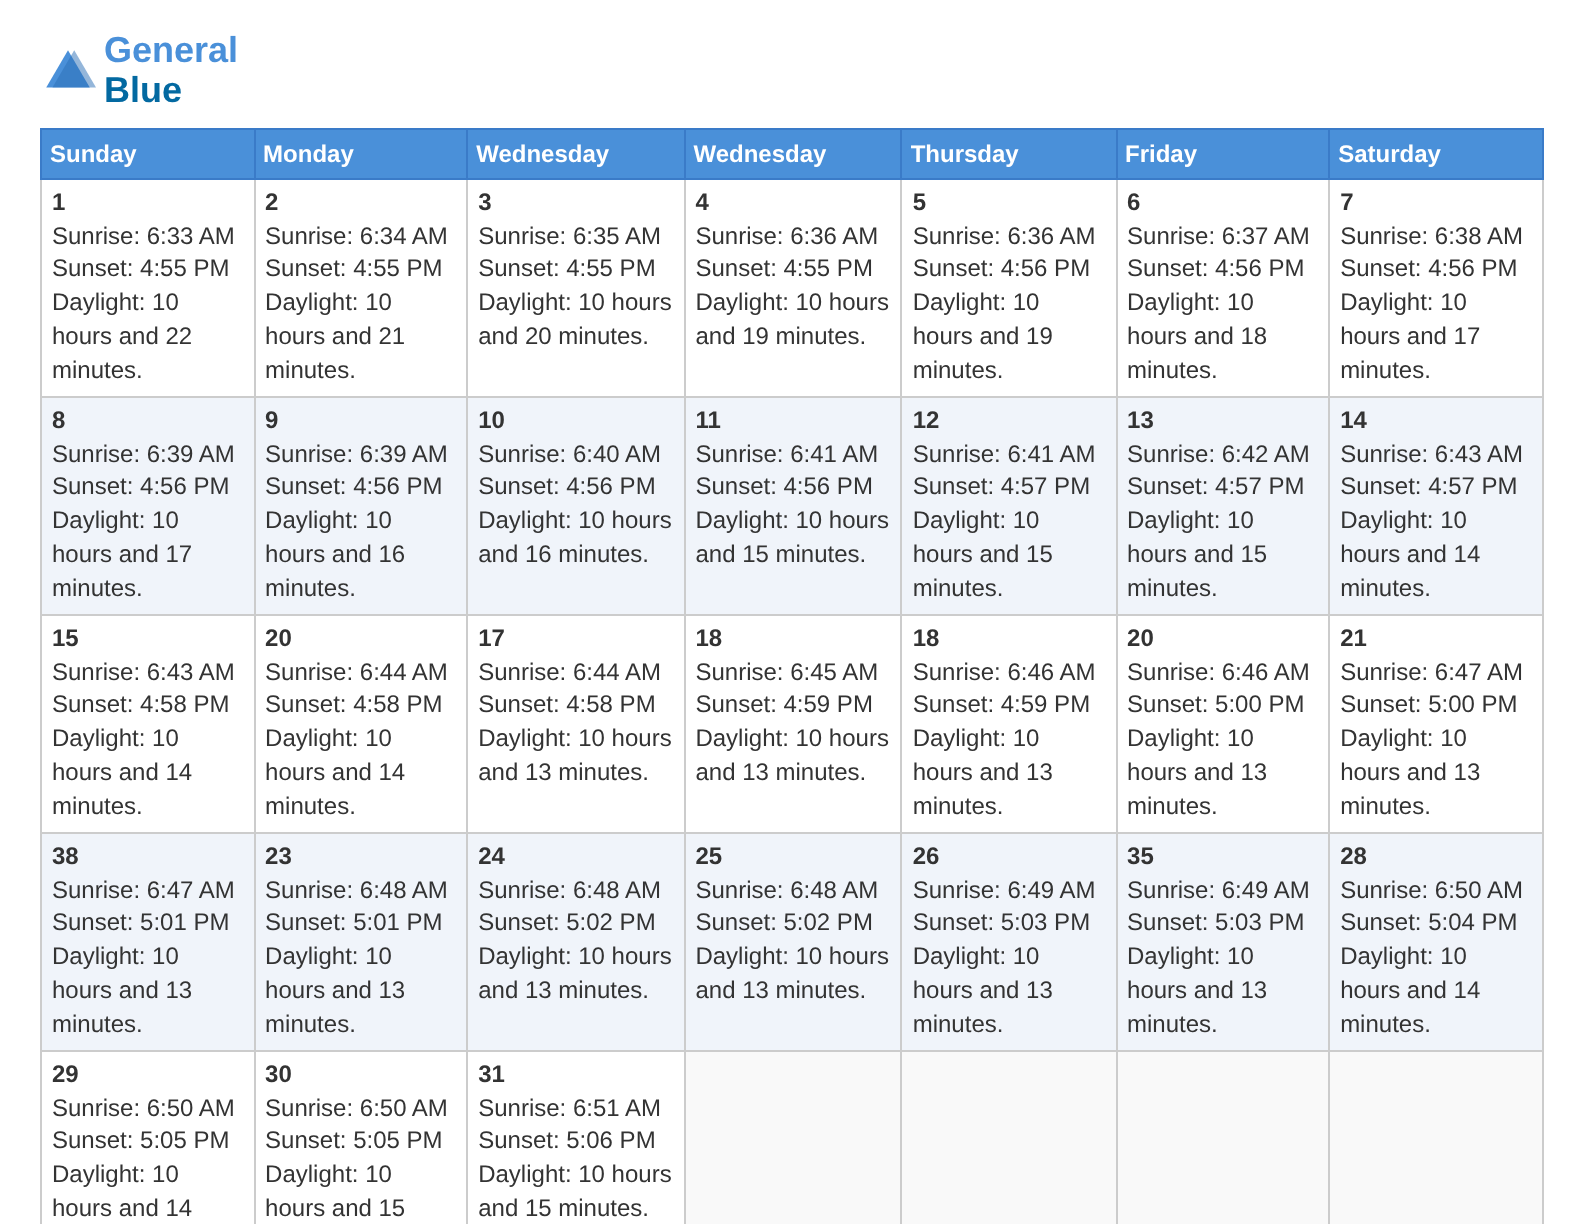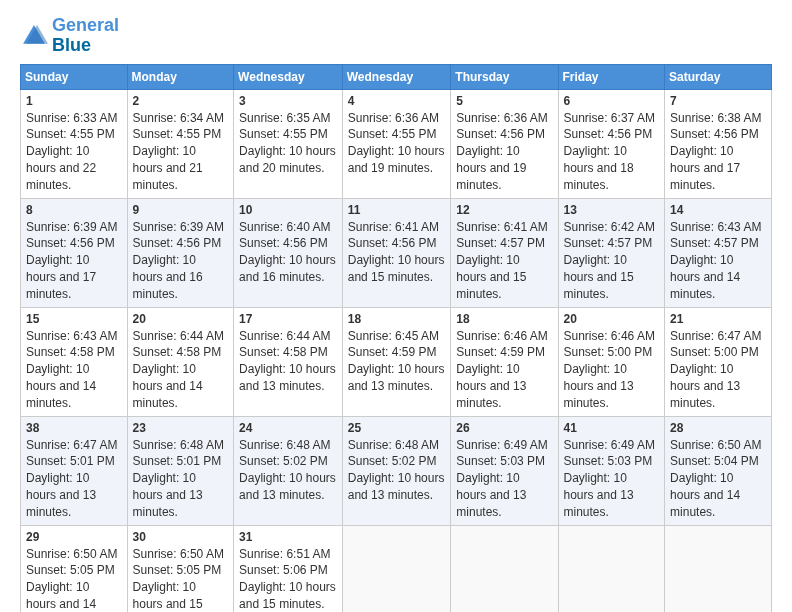--- a/index.html
+++ b/index.html
@@ -232,21 +232,21 @@
         </td>
           <td>
           <div class="day-number">25</div>
           <div class="day-info">Sunrise: 6:48 AM<br>Sunset: 5:02 PM<br>Daylight: 10 hours and 13 minutes.</div>
         </td>
           <td>
           <div class="day-number">26</div>
           <div class="day-info">Sunrise: 6:49 AM<br>Sunset: 5:03 PM<br>Daylight: 10 hours and 13 minutes.</div>
         </td>
           <td>
-          <div class="day-number">41</div>
+          <div class="day-number">35</div>
           <div class="day-info">Sunrise: 6:49 AM<br>Sunset: 5:03 PM<br>Daylight: 10 hours and 13 minutes.</div>
         </td>
           <td>
           <div class="day-number">28</div>
           <div class="day-info">Sunrise: 6:50 AM<br>Sunset: 5:04 PM<br>Daylight: 10 hours and 14 minutes.</div>
         </td>
         </tr>
         <tr>
           <td>
           <div class="day-number">29</div>

